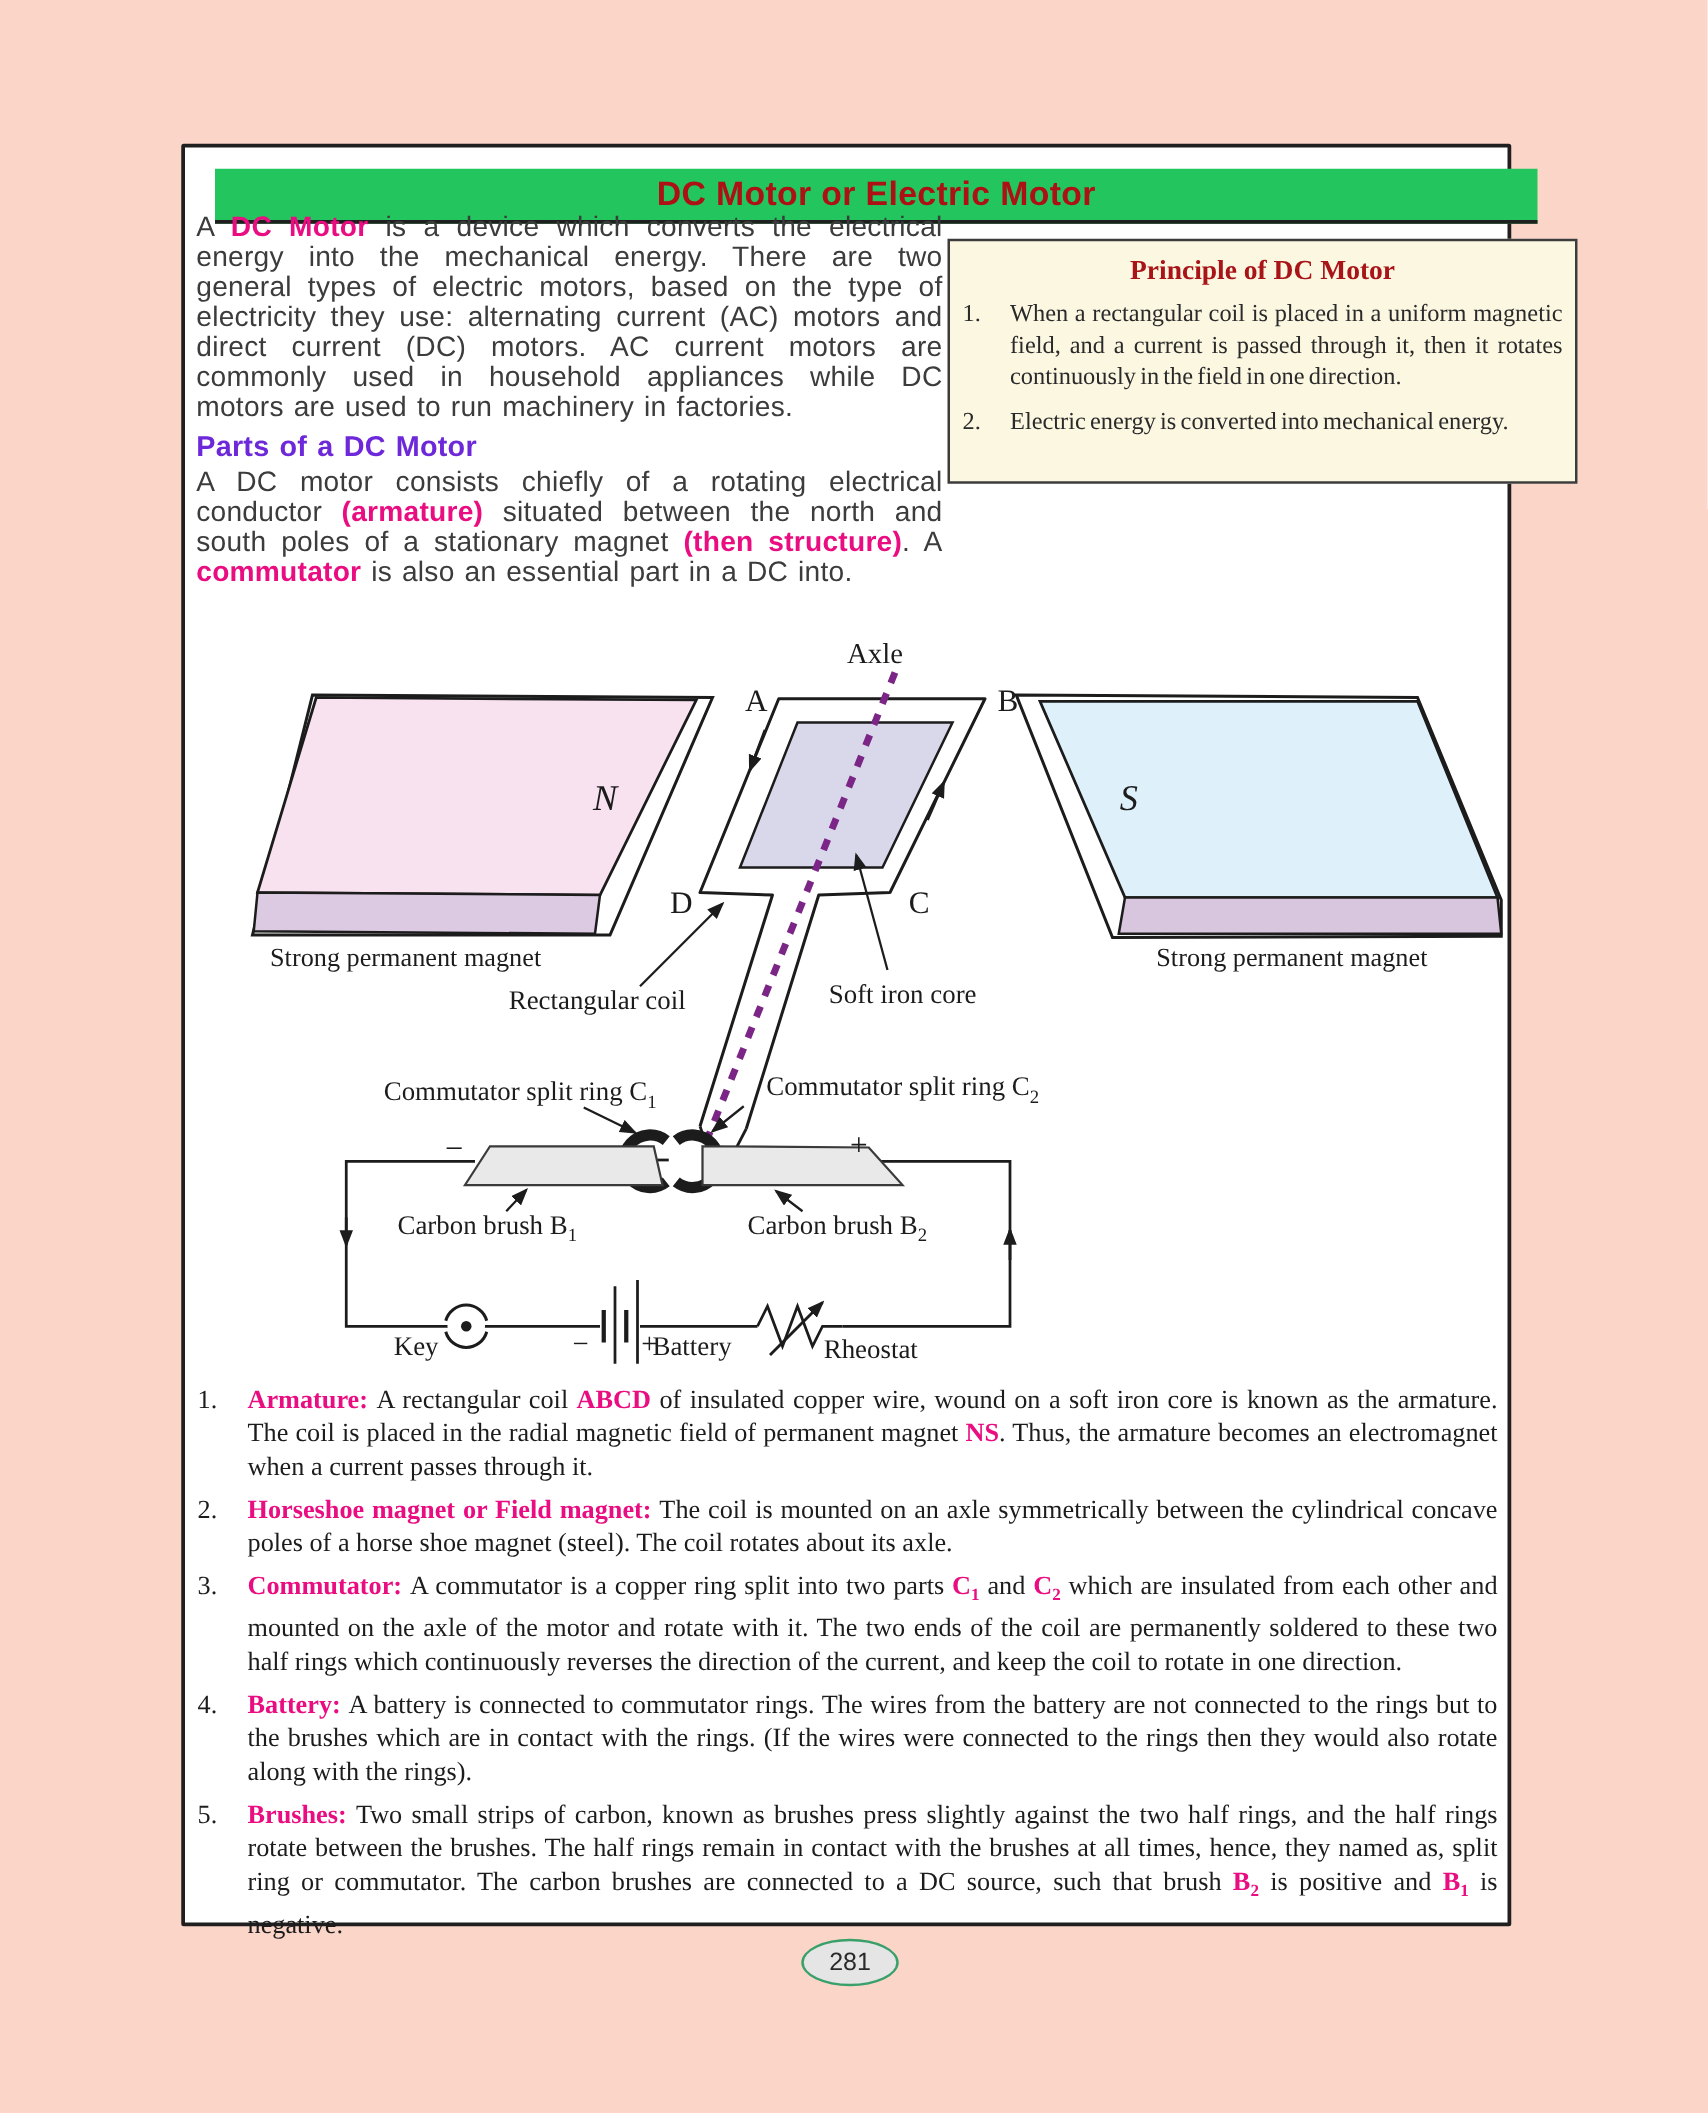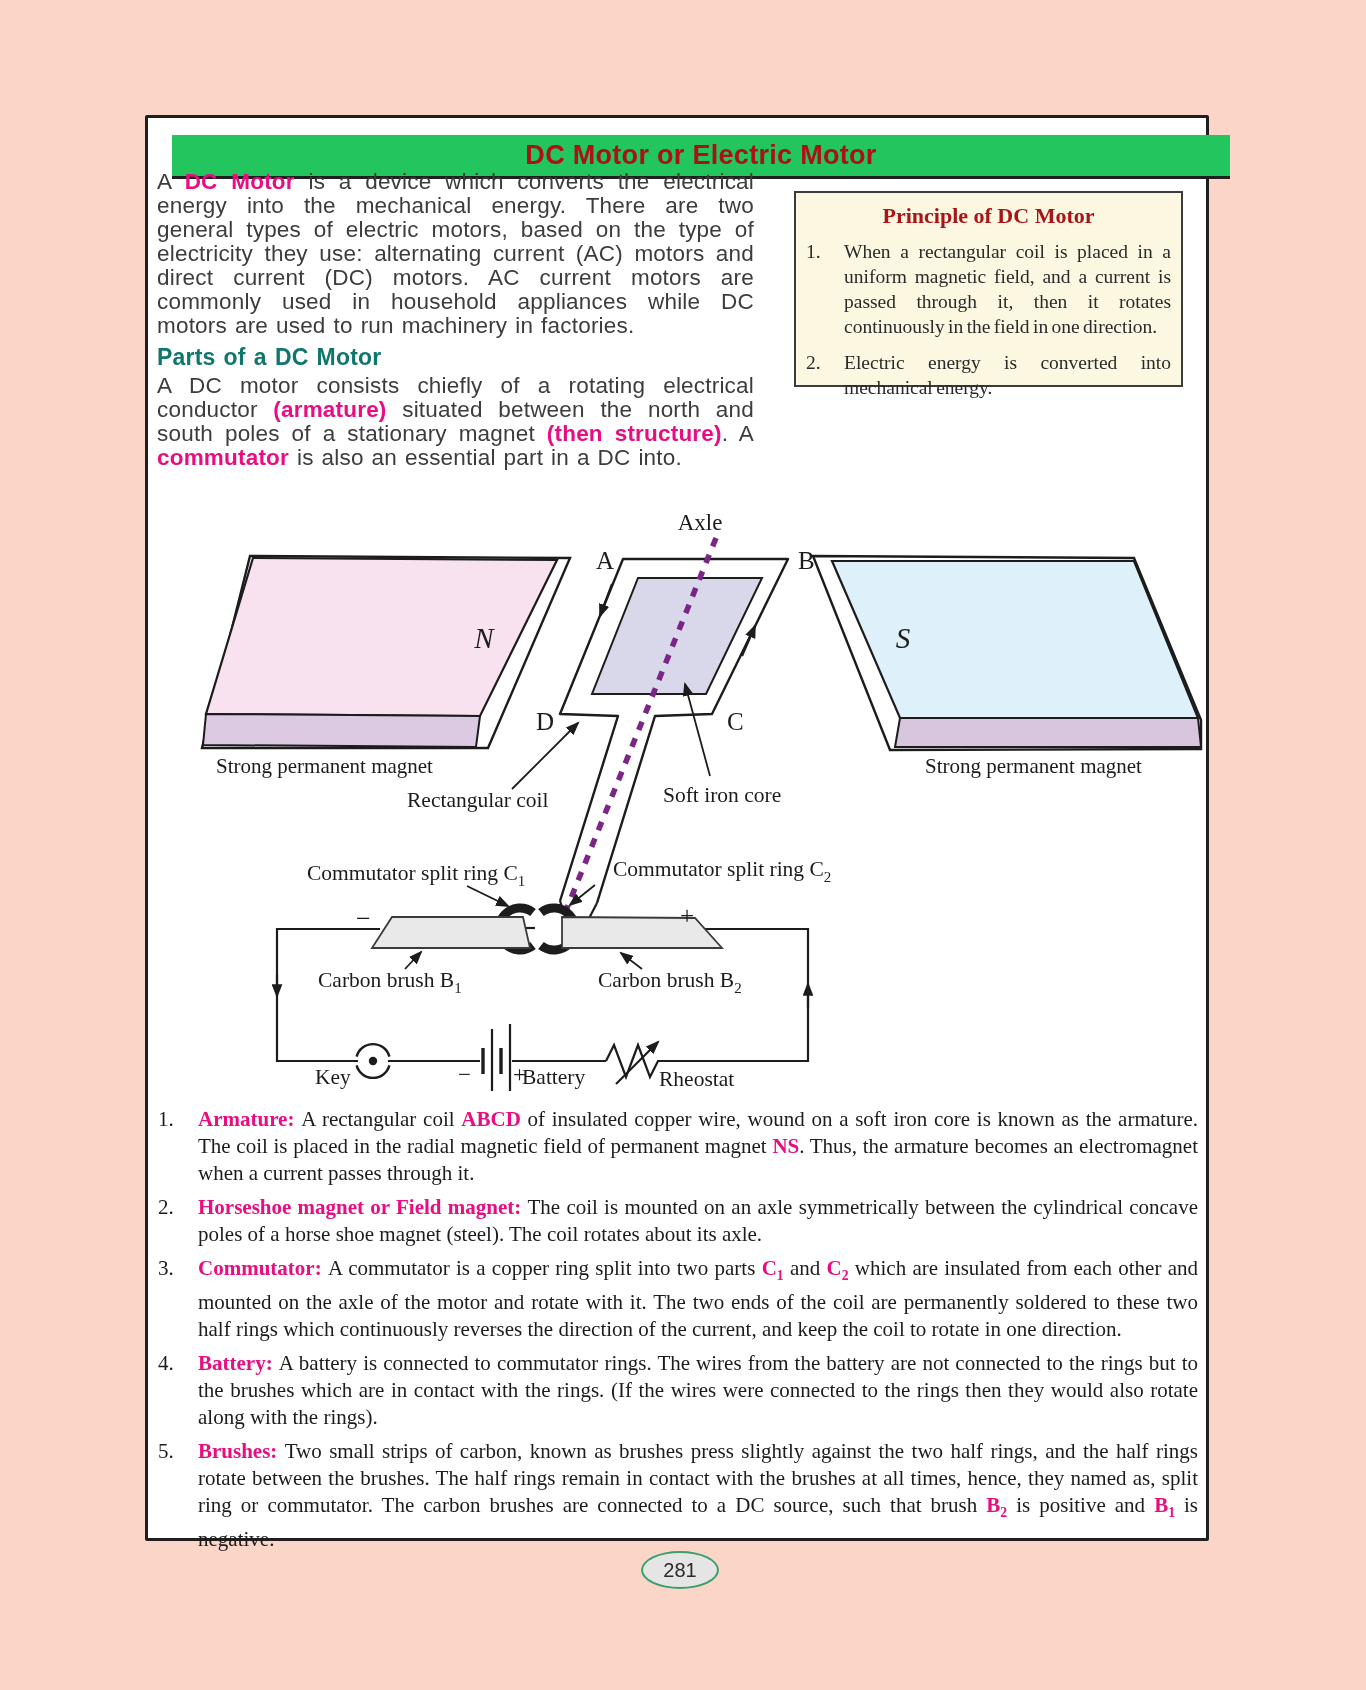--- a/index.html
+++ b/index.html
@@ -22,27 +22,27 @@
     margin:0;font-family:"Liberation Sans",sans-serif;font-size:27px;font-weight:bold;
     color:#ad1015;letter-spacing:.3px;
   }
   .intro-left{
     position:absolute;left:9px;top:52px;width:597px;
     font-family:"Liberation Sans",sans-serif;font-size:22.5px;line-height:24px;
     color:#3c3c3c;text-align:justify;letter-spacing:.2px;word-spacing:1.5px;
   }
   .intro-left p{margin:0;}
   .intro-left h2{
-    margin:7px 0 5px 0;font-size:23px;color:#0f766e;font-weight:bold;text-align:left;
+    margin:7px 0 5px 0;font-size:23px;color:#6d28d9;font-weight:bold;text-align:left;
   }
   .m{color:#e90d81;font-weight:bold;}
   sub.m{font-size:65%;}
   .principle-box{
-    position:absolute;left:610px;top:73px;width:389px;height:196px;box-sizing:border-box;
-    background:#fbf7e1;border:2px solid #3c3c3c;padding:8px 10px 6px 10px;margin-left:36px;
+    position:absolute;left:610px;top:73px;width:504px;height:196px;box-sizing:border-box;
+    background:#fbf7e1;border:2px solid #3c3c3c;padding:8px 10px 6px 10px;
   }
   .principle-box h3{
     margin:2px 0 10px 0;text-align:center;font-size:22px;color:#a81418;font-weight:bold;
   }
   .principle-box .pitem{
     display:flex;margin-bottom:11px;font-size:19.5px;line-height:25px;color:#2a2a2a;
   }
   .principle-box .pnum{width:38px;flex:none;}
   .principle-box .ptext{flex:1;text-align:justify;word-spacing:-1.5px;}
   .diagram{position:absolute;left:2px;top:358px;width:1056px;height:615px;}

